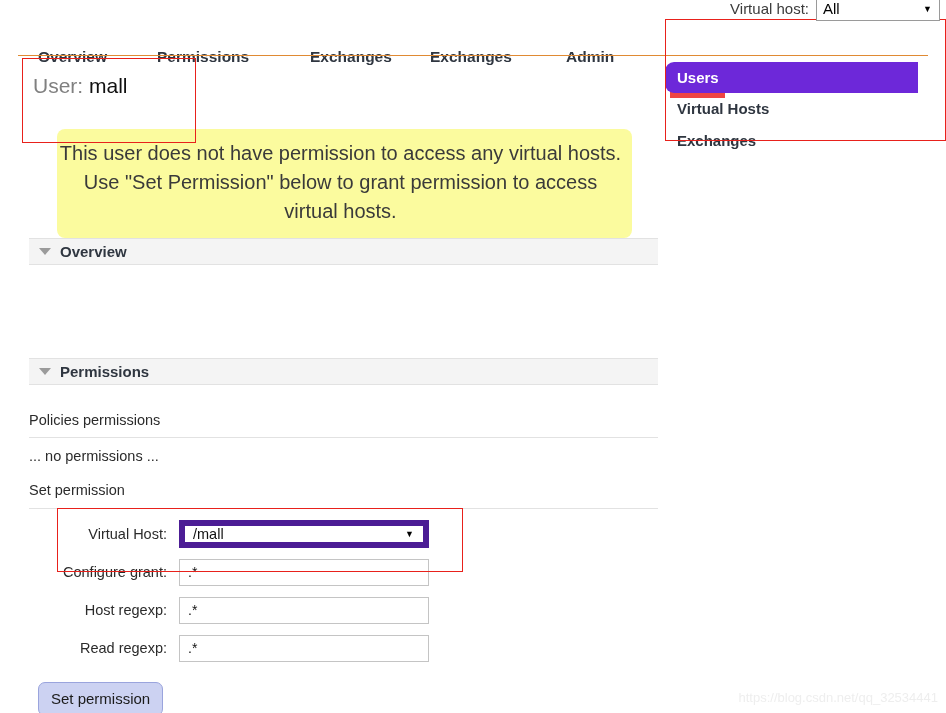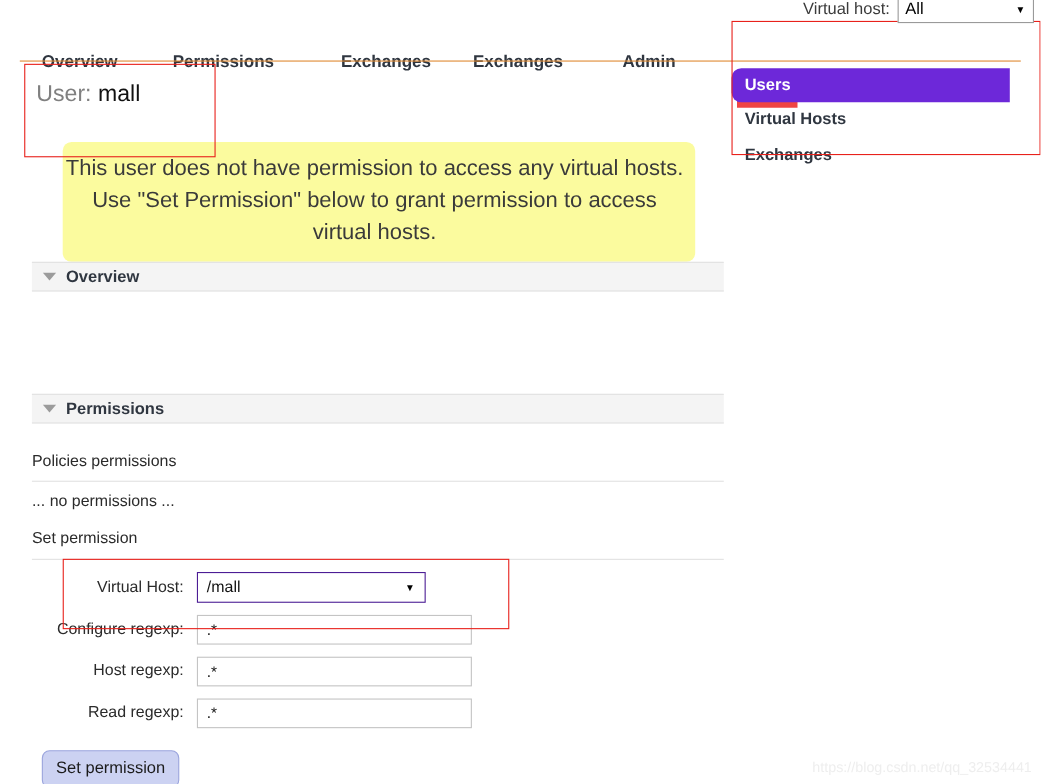--- a/index.html
+++ b/index.html
@@ -223,23 +223,23 @@
   }
   .f-label {
     width: 150px;
     text-align: right;
     padding-right: 12px;
     font-size: 14.5px;
     color: #2b2b2b;
     white-space: nowrap;
   }
   .f-select {
-    width: 208px;
+    width: 250px;
     height: 28px;
-    border: 1px solid #4c1d95;
+    border: 6px solid #4c1d95;
     background: #ffffff;
     font-size: 14.5px;
     color: #111;
     display: flex;
     align-items: center;
     padding: 0 8px;
     position: relative;
   }
   .f-select .caret {
     position: absolute;
@@ -349,21 +349,21 @@
 
   <div class="form">
     <div class="f-row">
       <div class="f-label">Virtual Host:</div>
       <div class="f-select">
         <span>/mall</span>
         <span class="caret">▼</span>
       </div>
     </div>
     <div class="f-row">
-      <div class="f-label">Configure regexp:</div>
+      <div class="f-label">Configure grant:</div>
       <div class="f-input">.*</div>
     </div>
     <div class="f-row">
       <div class="f-label">Host regexp:</div>
       <div class="f-input">.*</div>
     </div>
     <div class="f-row">
       <div class="f-label">Read regexp:</div>
       <div class="f-input">.*</div>
     </div>

